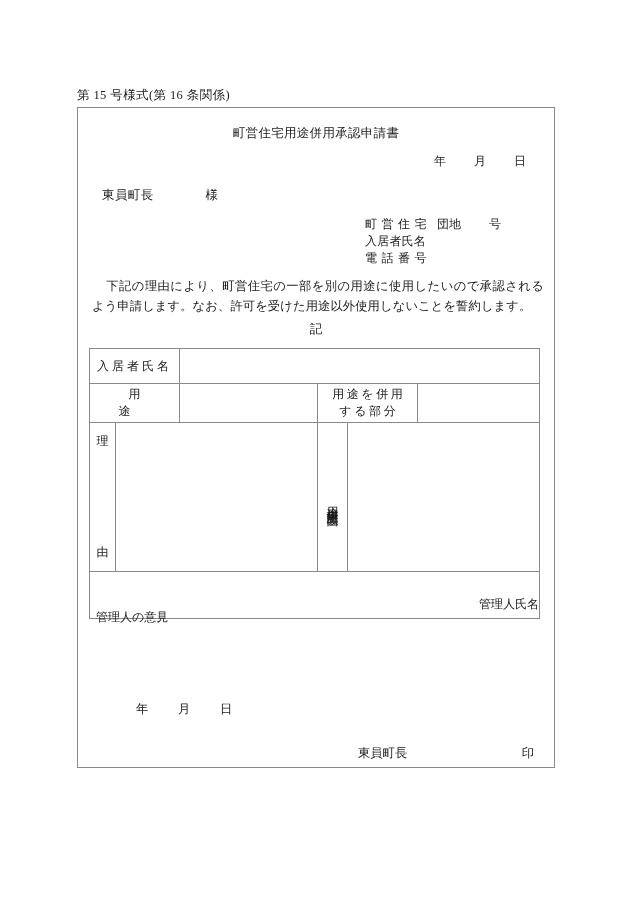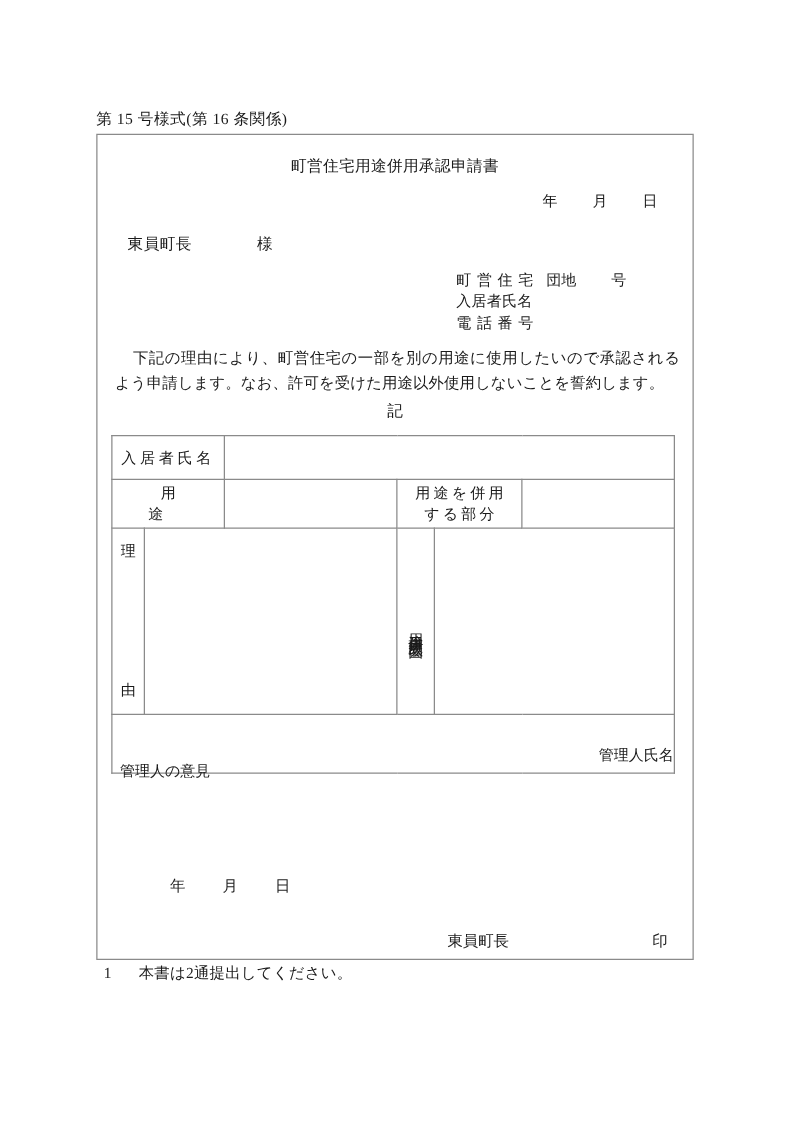--- a/index.html
+++ b/index.html
@@ -355,17 +355,14 @@
       </div>
     </div>
 
     <div class="sign-line">
       <span class="sign-name">東員町長</span>
       <span class="sign-seal">印</span>
     </div>
 
   </div>
 
-  <div class="footer-note">
-    <span class="num">1</span><span>本書は2通提出してください。</span>
-  </div>
 
 </div>
 
 </body></html>

